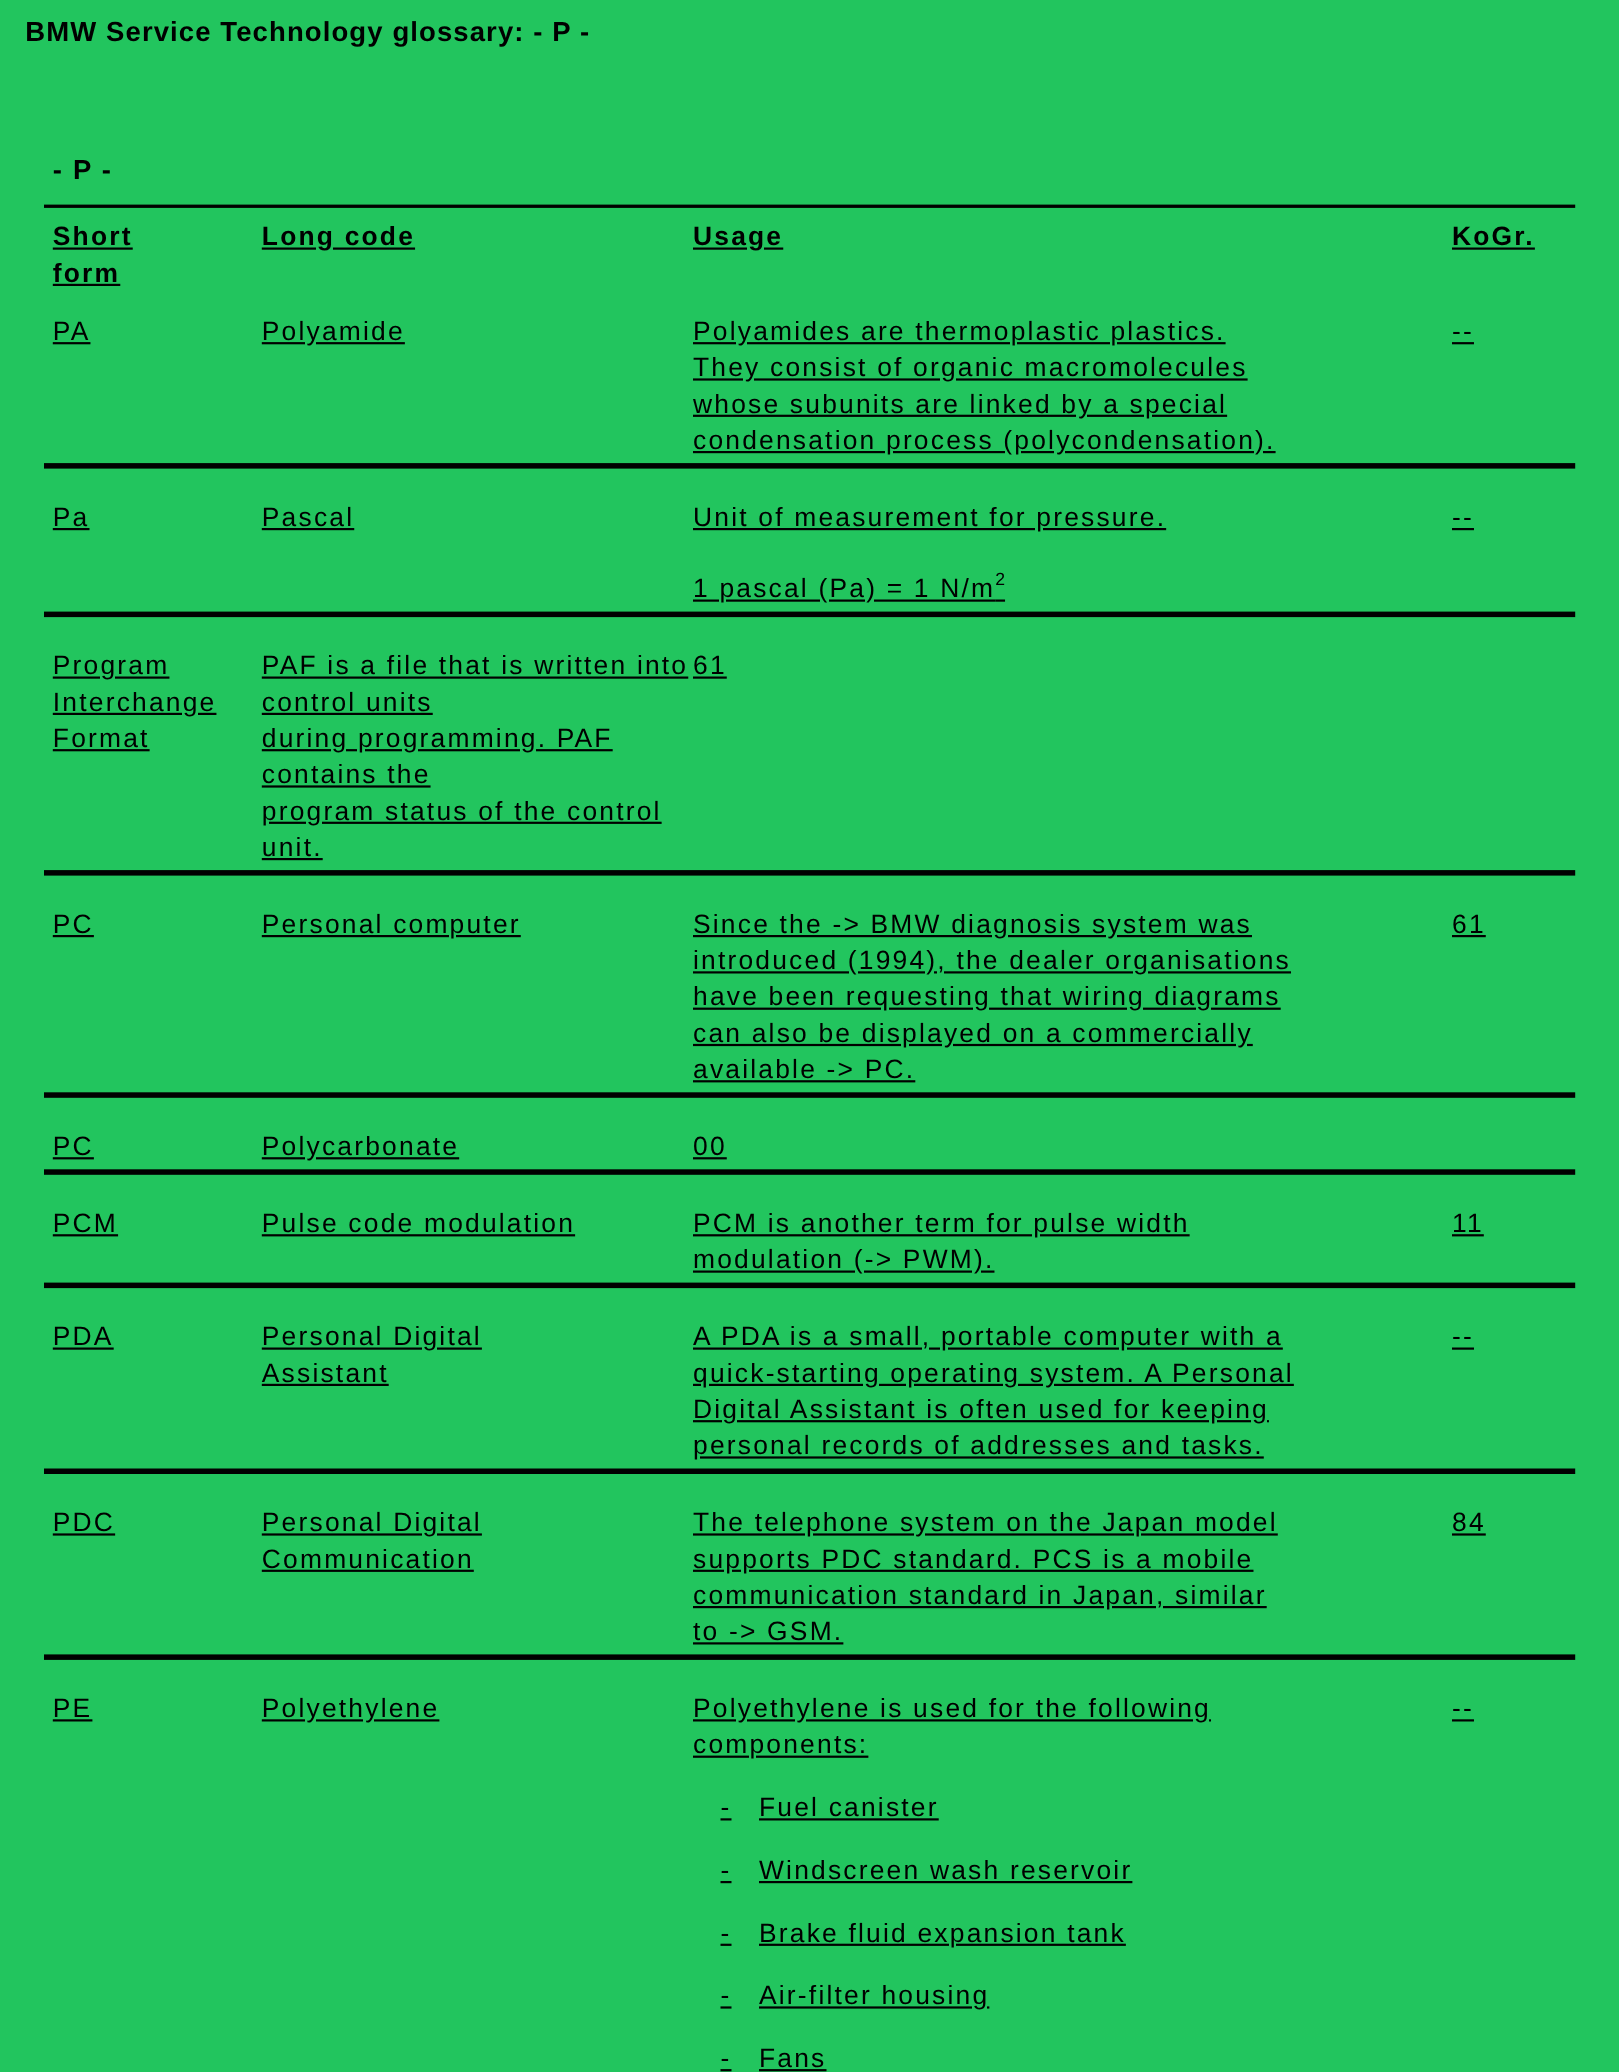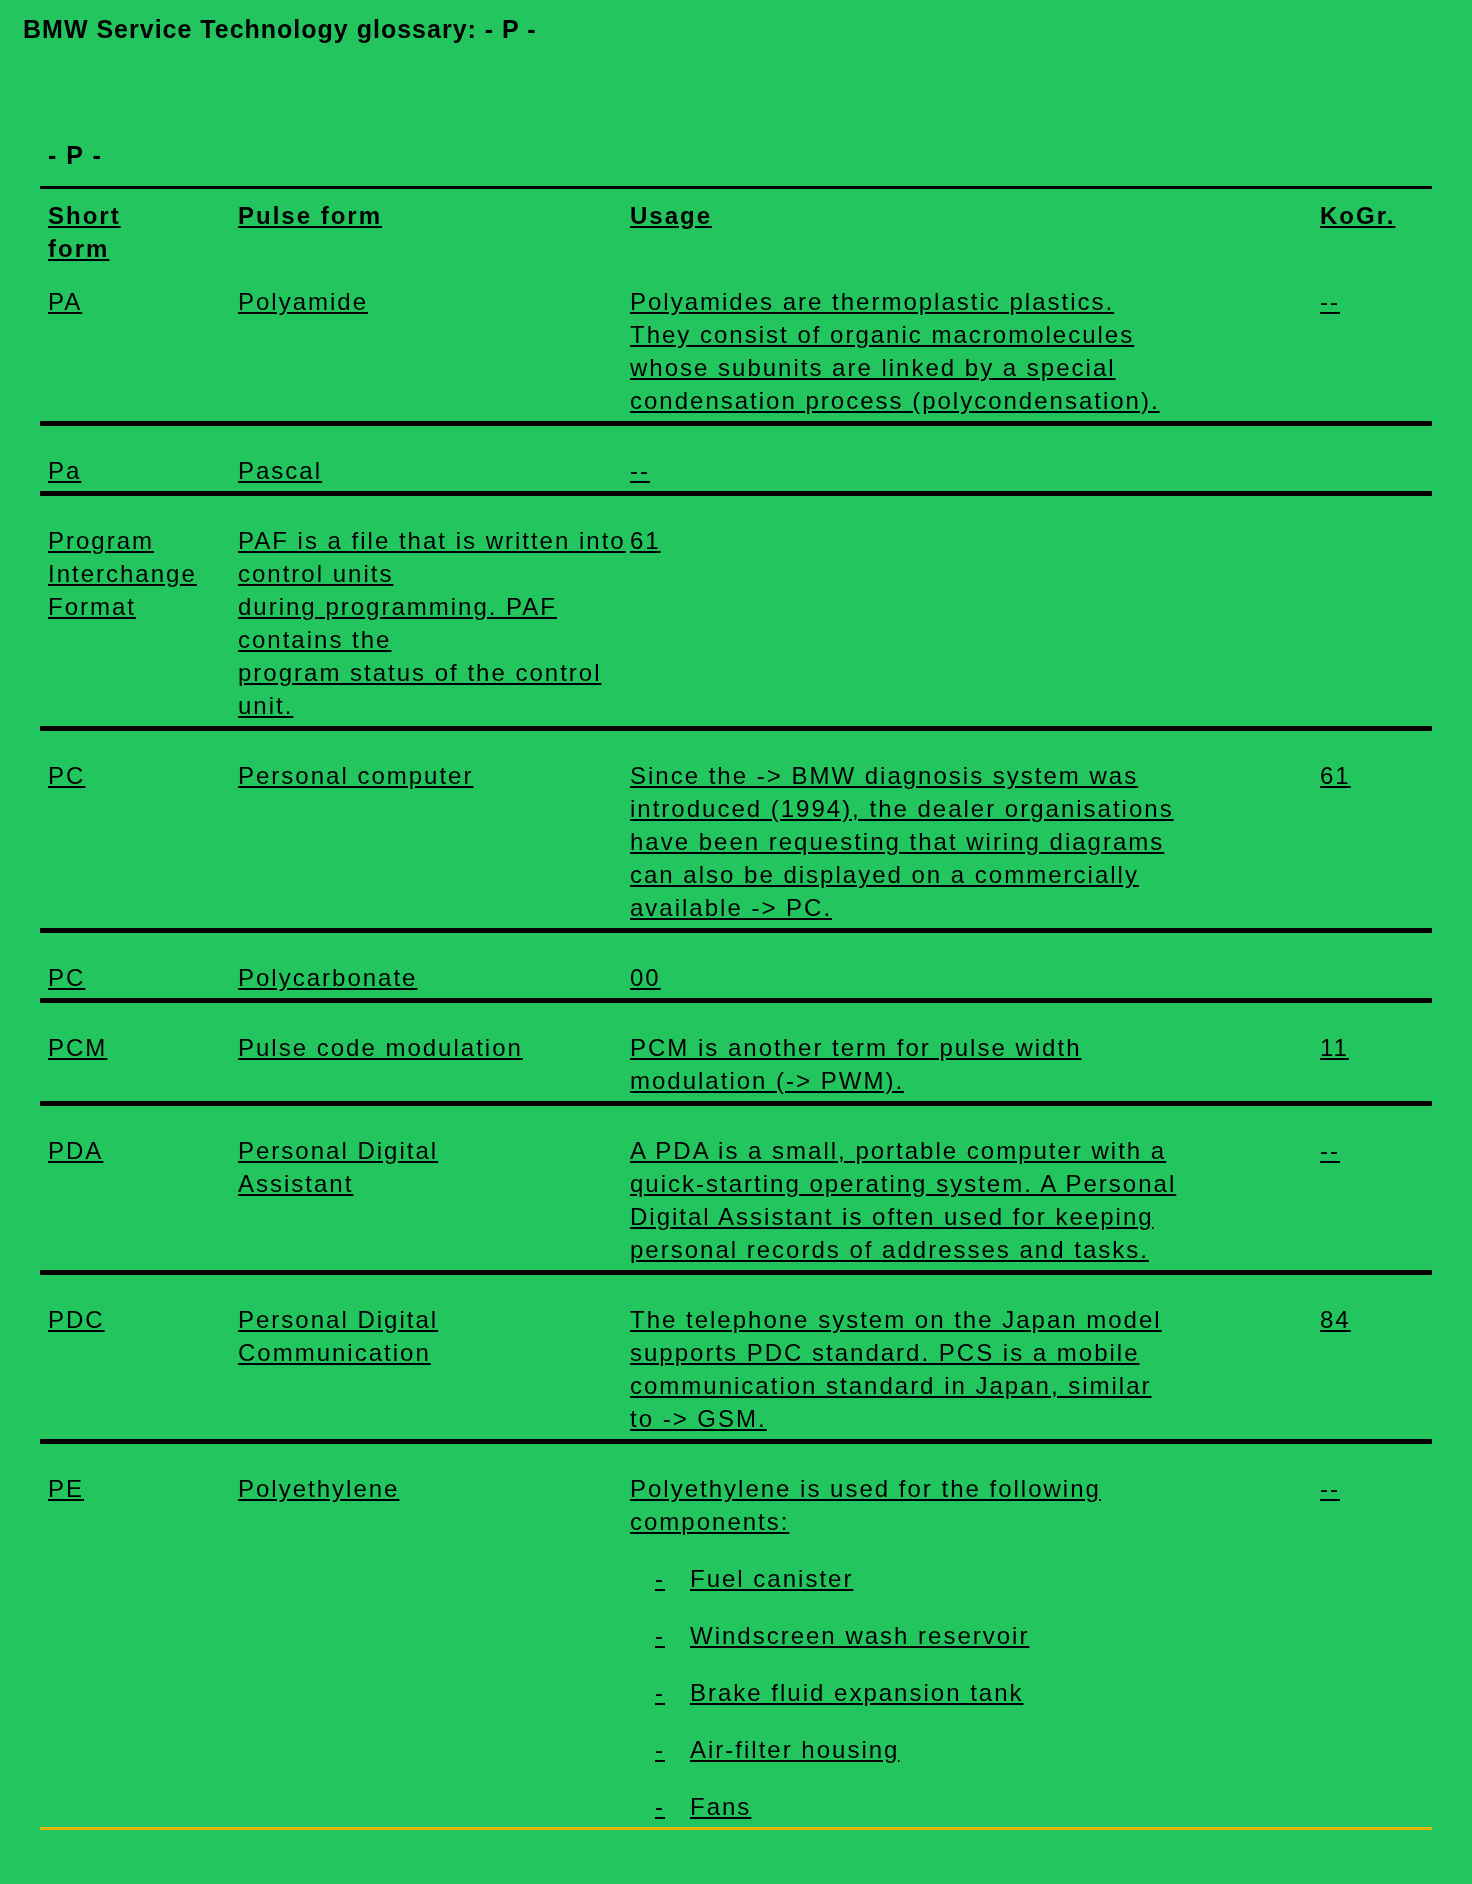--- a/index.html
+++ b/index.html
@@ -78,37 +78,41 @@
 <div class="sheet">
 
   <div class="doc-title">BMW Service Technology glossary: - P -</div>
 
   <div class="glossary">
 
     <div class="section-heading">- P -</div>
 
     <div class="trow header-row">
       <div class="cell">Short<br>form</div>
-      <div class="cell">Pulse form</div>
+      <div class="cell">Long code</div>
       <div class="cell">Usage</div>
       <div class="cell">KoGr.</div>
     </div>
 
     <div class="trow first-row">
       <div class="cell">PA</div>
       <div class="cell">Polyamide</div>
       <div class="cell">
         <div class="usage-para">Polyamides are thermoplastic plastics.<br>They consist of organic macromolecules<br>whose subunits are linked by a special<br>condensation process (polycondensation).</div>
       </div>
       <div class="cell">--</div>
     </div>
 
     <div class="trow">
       <div class="cell">Pa</div>
       <div class="cell">Pascal</div>
+      <div class="cell">
+        <div class="usage-para">Unit of measurement for pressure.</div>
+        <div class="usage-para"><span>1 pascal (Pa) = 1 N/m</span><sup class="formula-sup">2</sup></div>
+      </div>
       <div class="cell">--</div>
     </div>
 
     <div class="trow">
       <div class="cell">Program Interchange<br>Format</div>
       <div class="cell">
         <div class="usage-para">PAF is a file that is written into control units<br>during programming. PAF contains the<br>program status of the control unit.</div>
       </div>
       <div class="cell">61</div>
     </div>

